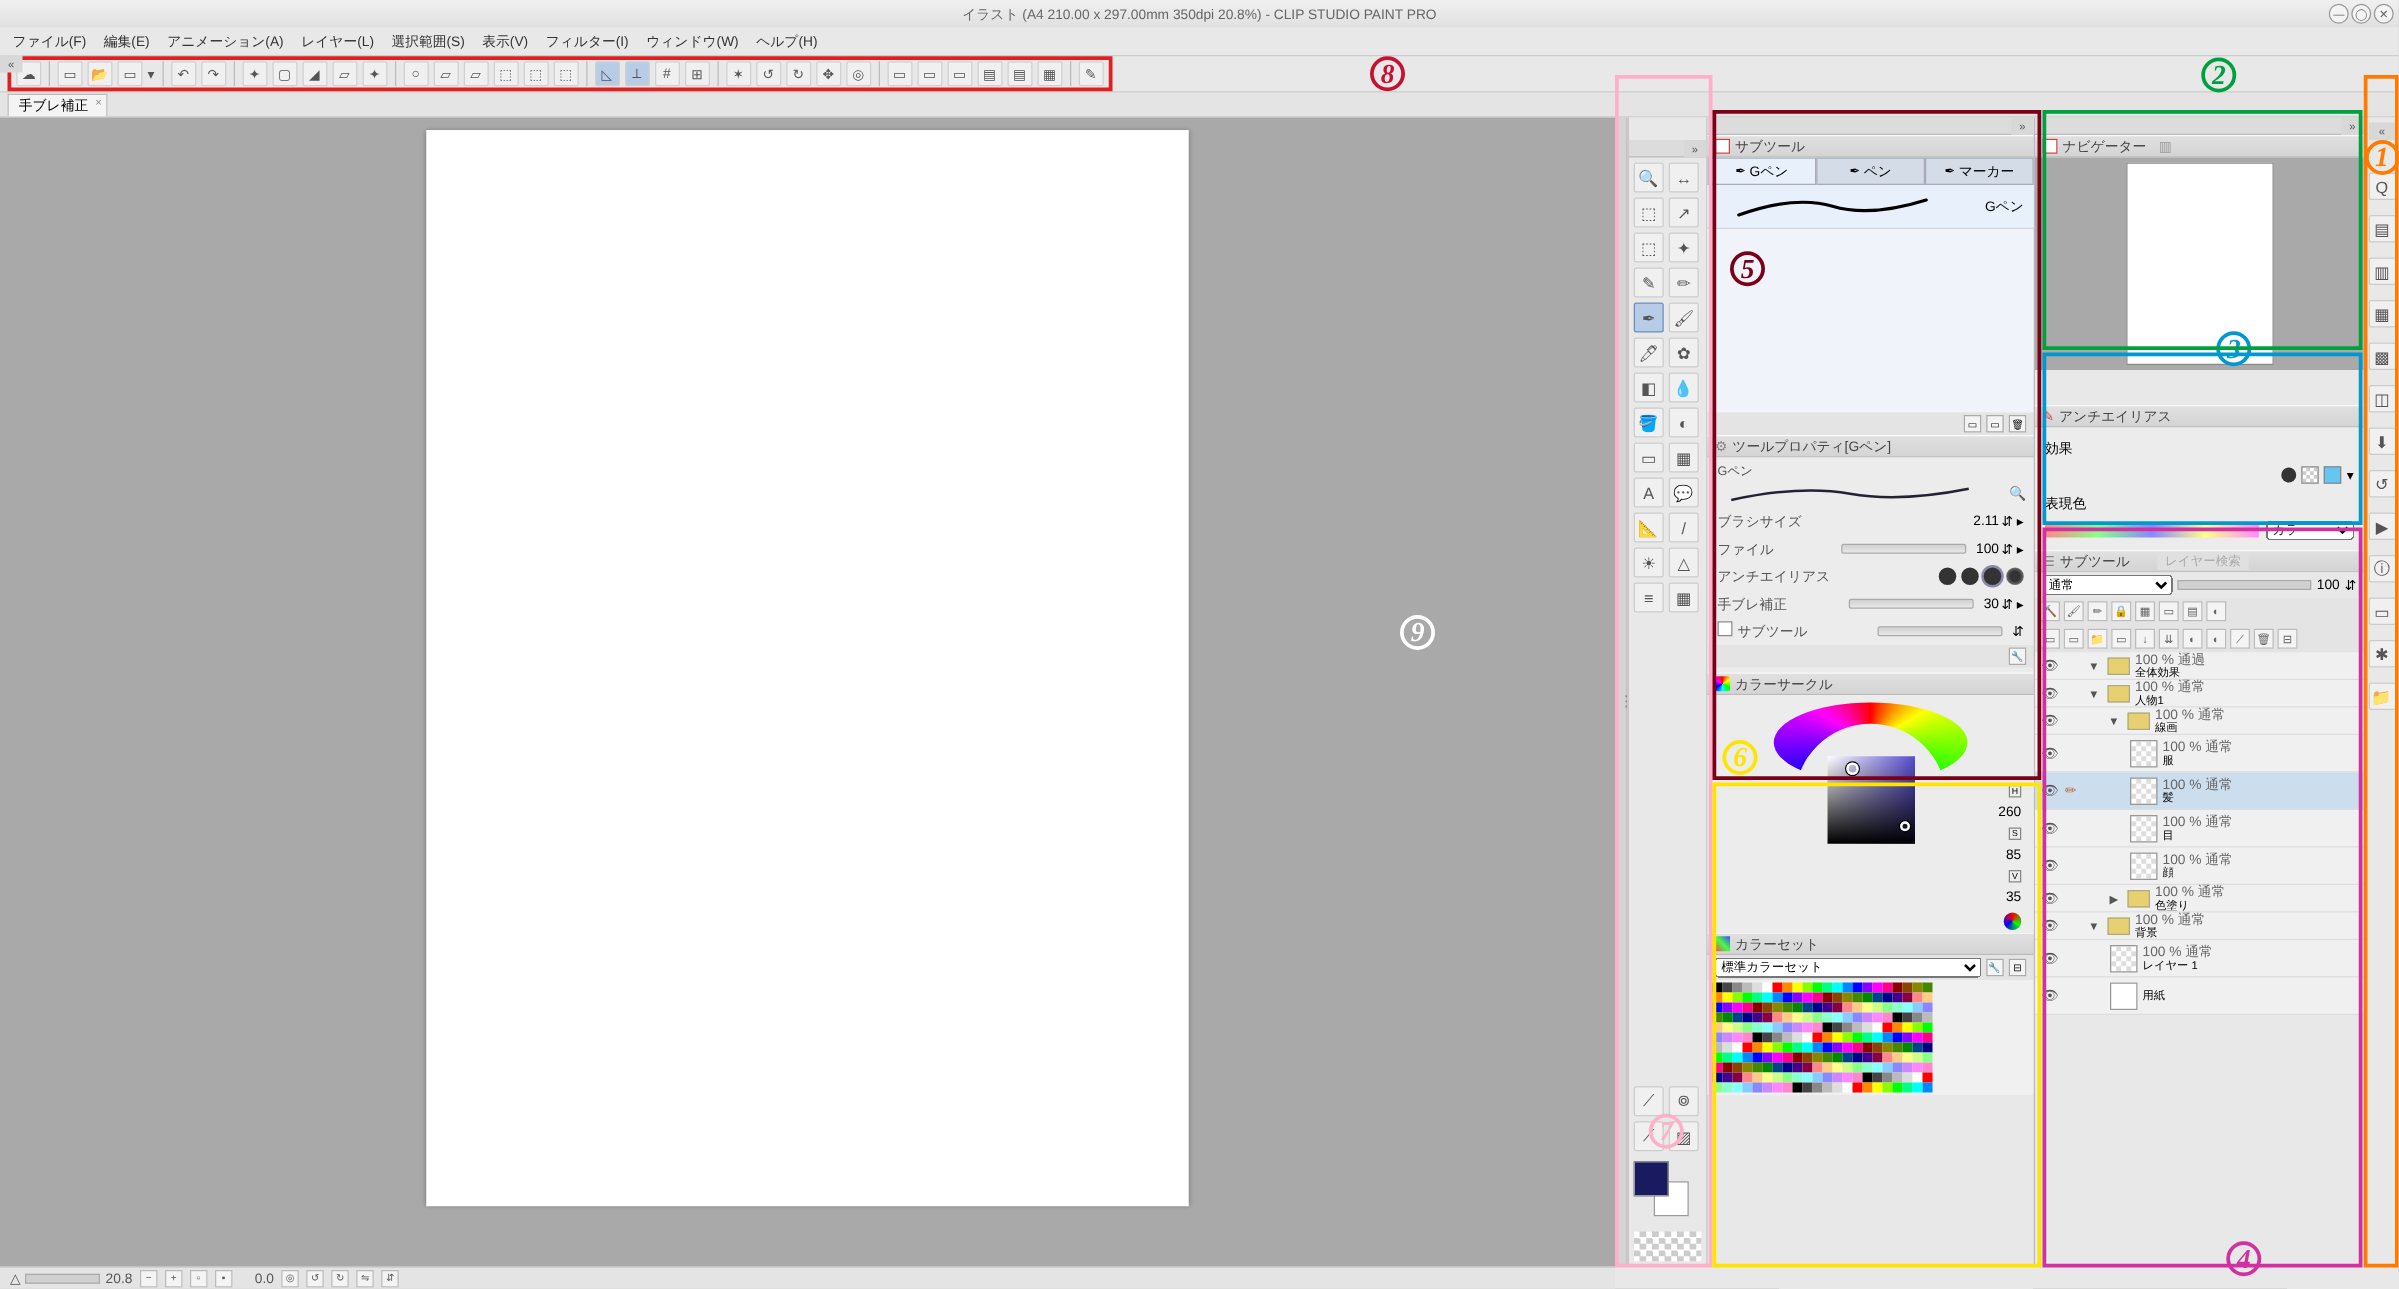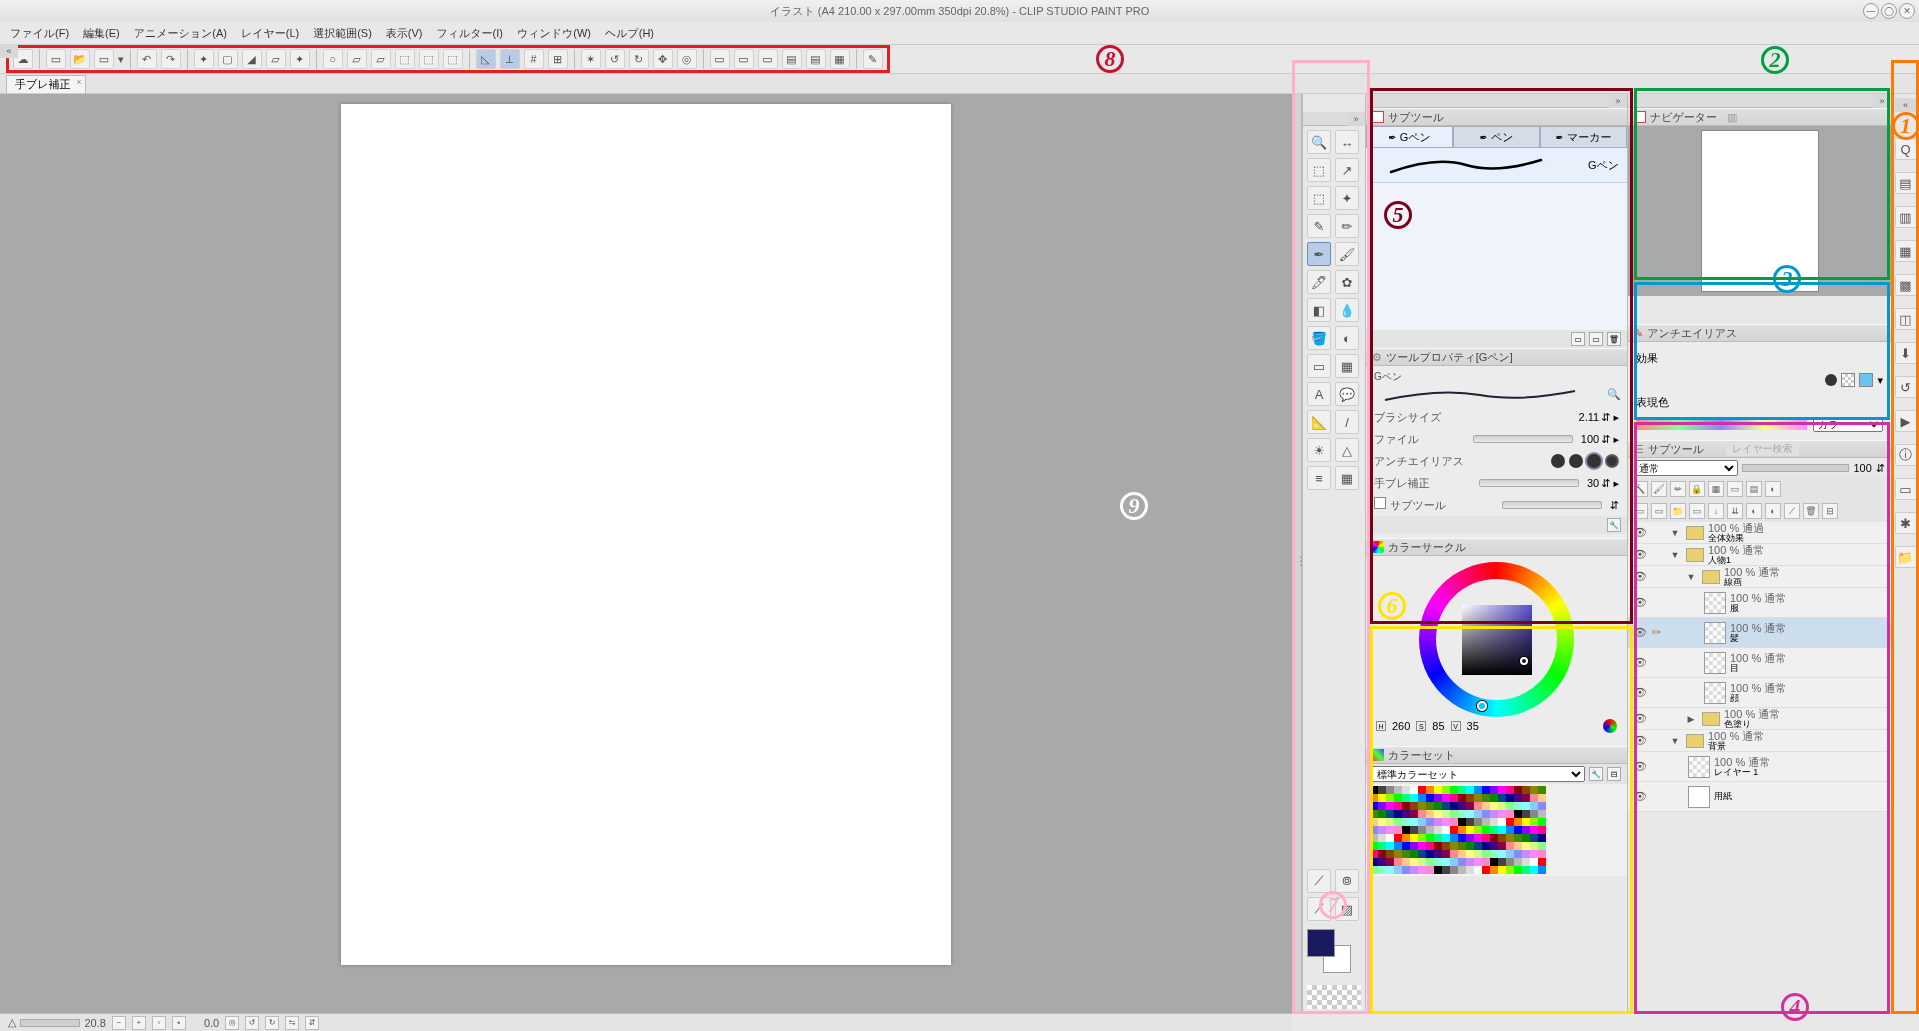--- a/index.html
+++ b/index.html
@@ -59,21 +59,21 @@
 .aa-dots span.soft{background:radial-gradient(#333 40%, #aaa 100%);}
 .chk{width:12px;height:12px;border:1px solid #888;background:#fff;display:inline-block;margin-right:4px;}
 
 .color-circle-area{height:190px;position:relative;display:flex;flex-direction:column;}
 .hue-ring{width:155px;height:155px;margin:6px auto 0;position:relative;}
 .hue-ring .ring{width:100%;height:100%;border-radius:50%;background:conic-gradient(red,yellow,lime,cyan,blue,magenta,red);}
 .hue-ring .inner{position:absolute;top:17px;left:17px;width:121px;height:121px;border-radius:50%;background:#ececec;display:flex;align-items:center;justify-content:center;}
 .sv-box{width:70px;height:70px;background:linear-gradient(to top,#000,transparent),linear-gradient(to right,#fff,#5a4ed0);position:relative;}
 .sv-cursor{position:absolute;width:8px;height:8px;border:2px solid #fff;border-radius:50%;box-shadow:0 0 0 1px #000;top:52px;left:58px;}
 .hue-cursor{position:absolute;width:10px;height:10px;border:2px solid #fff;box-shadow:0 0 0 1px #000;border-radius:50%;bottom:6px;left:58px;}
-.hsv-read{display:flex;gap:6px;padding:2px 10px;font-size:9px;align-items:center;}
+.hsv-read{display:flex;gap:6px;padding:2px 10px;font-size:9px;align-items:flex-end;flex-direction:column;}
 .hsv-read span.box{width:10px;height:10px;border:1px solid #888;display:inline-flex;align-items:center;justify-content:center;font-size:7px;}
 .rgb-ind{width:14px;height:14px;border-radius:50%;background:conic-gradient(red,lime,blue,red);margin-left:auto;}
 
 .cset-drop{display:flex;align-items:center;gap:4px;padding:2px 6px;background:#e4e4e4;height:20px;}
 .cset-drop select{flex:1;font-size:10px;height:16px;}
 .swatches{display:grid;grid-template-columns:repeat(22,8px);grid-auto-rows:8px;gap:0;padding:2px 4px;background:#f0f0f0;}
 .swatches div{width:8px;height:8px;}
 
 .nav-body{height:170px;background:#a9a9a9;display:flex;align-items:center;justify-content:center;}
 .nav-paper{width:118px;height:162px;background:#fff;border:1px solid #888;}

